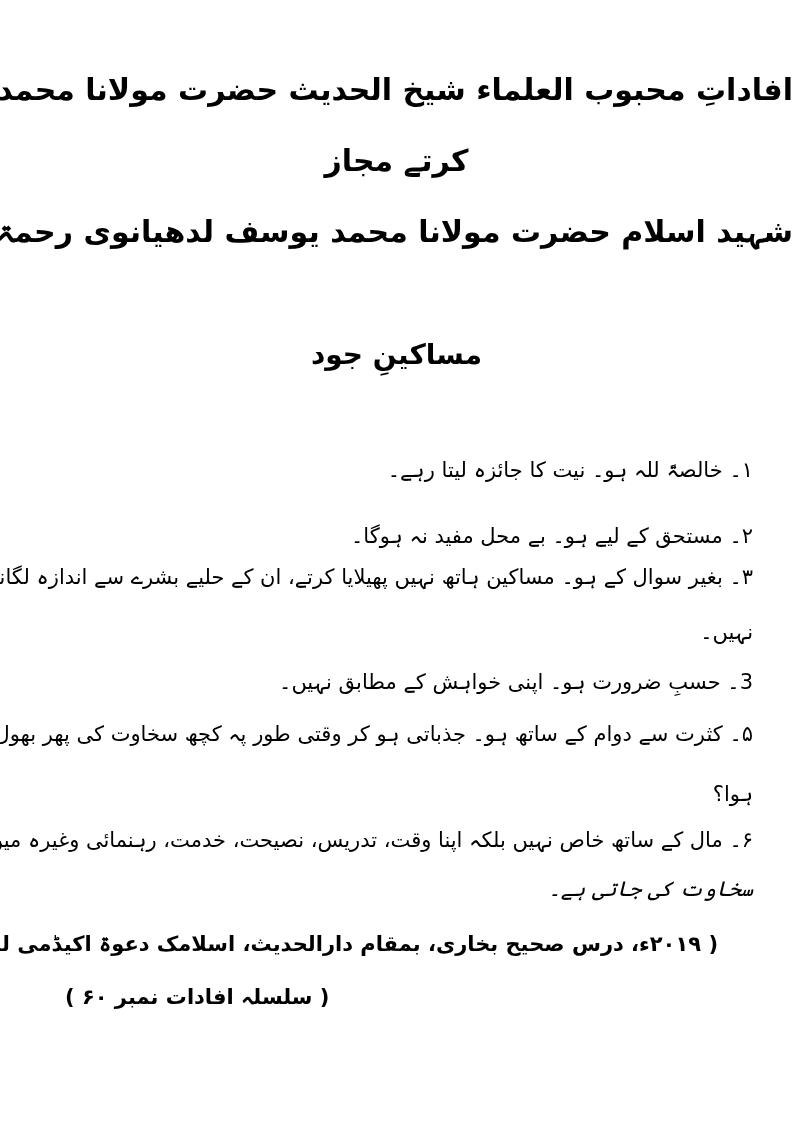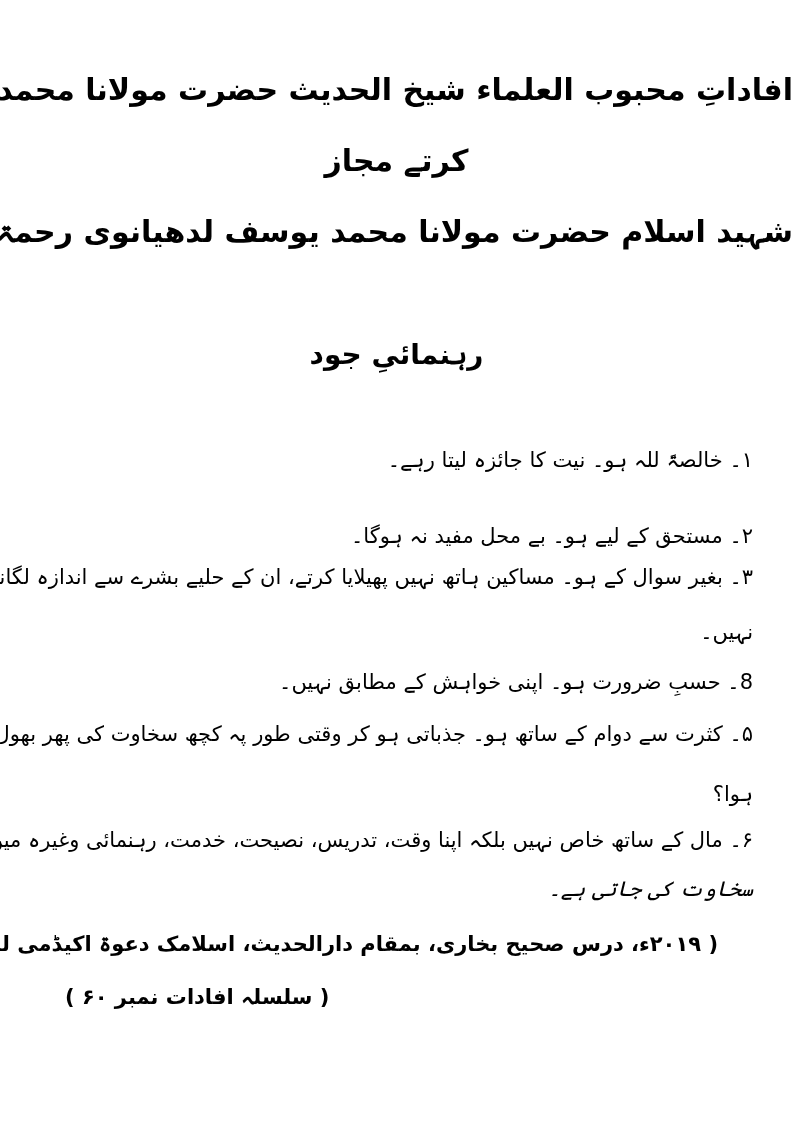--- a/index.html
+++ b/index.html
@@ -19,29 +19,29 @@
 </style>
 </head>
 <body>
 
 <div class="page">
 
   <div class="line center h1" style="top:72px;">افاداتِ محبوب العلماء شیخ الحدیث حضرت مولانا محمد سلیم دھورات عمت فیوضھم</div>
   <div class="line center h1" style="top:143px;">کرتے مجاز</div>
   <div class="line center h1" style="top:214px;">شہید اسلام حضرت مولانا محمد یوسف لدھیانوی رحمۃ اللہ علیہ</div>
 
-  <div class="line center h2" style="top:338px;">رہنمائیِ جود</div>
+  <div class="line center h2" style="top:338px;">مساکینِ جود</div>
 
-  <div class="line right body" style="top:448px;">۱۔ خالصۃً للہ ہو۔ نیت کا جائزہ لیتا رہے۔</div>
+  <div class="line right body" style="top:458px;">۱۔ خالصۃً للہ ہو۔ نیت کا جائزہ لیتا رہے۔</div>
   <div class="line right body" style="top:524px;">۲۔ مستحق کے لیے ہو۔ بے محل مفید نہ ہوگا۔</div>
 
   <div class="line just body" style="top:565px;">۳۔ بغیر سوال کے ہو۔ مساکین ہاتھ نہیں پھیلایا کرتے، ان کے حلیے بشرے سے اندازہ لگانا</div>
   <div class="line right body" style="top:620px;">نہیں۔</div>
 
-  <div class="line right body" style="top:670px;">8۔ حسبِ ضرورت ہو۔ اپنی خواہش کے مطابق نہیں۔</div>
+  <div class="line right body" style="top:670px;">3۔ حسبِ ضرورت ہو۔ اپنی خواہش کے مطابق نہیں۔</div>
 
   <div class="line just body" style="top:722px;">۵۔ کثرت سے دوام کے ساتھ ہو۔ جذباتی ہو کر وقتی طور پہ کچھ سخاوت کی پھر بھول گئے تو کیا جود</div>
   <div class="line right body" style="top:782px;">ہوا؟</div>
 
   <div class="line just body" style="top:828px;">۶۔ مال کے ساتھ خاص نہیں بلکہ اپنا وقت، تدریس، نصیحت، خدمت، رہنمائی وغیرہ میں بھی</div>
   <div class="line right body" style="top:877px;font-style:italic;">سخاوت کی جاتی ہے۔</div>
 
   <div class="line foot" style="top:932px; right:75px;">( ۲۰۱۹ء، درس صحیح بخاری، بمقام دارالحدیث، اسلامک دعوۃ اکیڈمی لیسٹر، برطانیہ )</div>
   <div class="line foot" style="top:985px; left:45px; text-align:left;margin-left:20px;">( سلسلہ افادات نمبر ۶۰ )</div>
 

